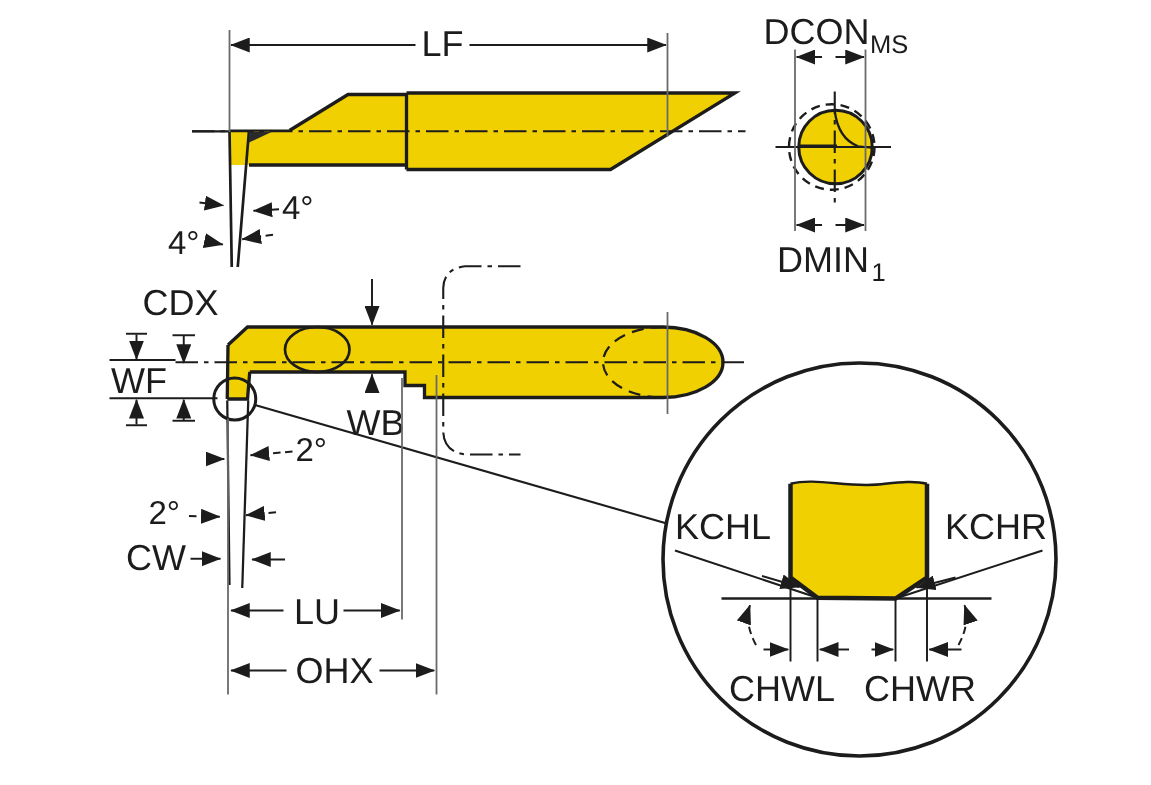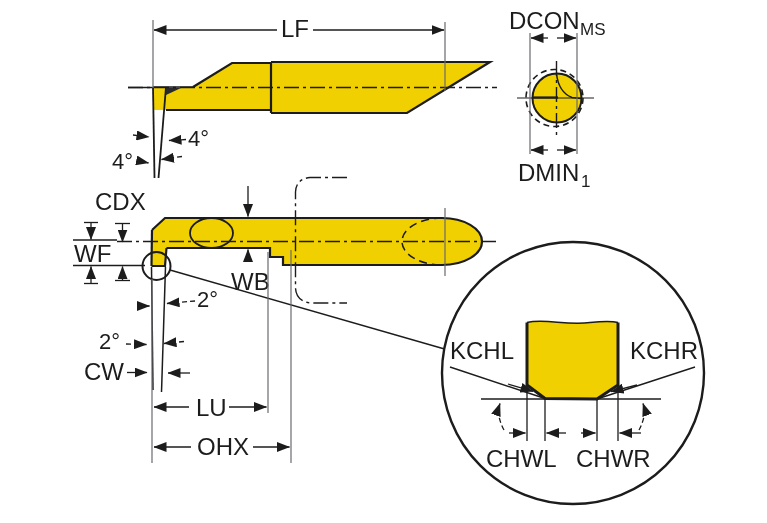--- a/index.html
+++ b/index.html
@@ -1,16 +1,16 @@
 <!DOCTYPE html>
 <html><head>
 <meta charset="utf-8">
 <style>
   html,body { margin:0; padding:0; background:#ffffff; }
-  .stage { width:767px; height:523px; position:relative; background:#ffffff; overflow:hidden; }
+  .stage { width:767px; height:523px; position:relative; background:#ffffff; overflow:hidden;border-radius:11px; }
   svg text {
     font-family:"Liberation Sans","DejaVu Sans",sans-serif;
     fill:#1c1c1c;
   }
   .lbl  { font-size:24px; }
   .sub  { font-size:17px; }
   .deg  { font-size:22px; }
   .out  { stroke:#1c1c1c; fill:none; }
   .thick{ stroke-width:2.2; }
   .thin { stroke-width:1.5; }

